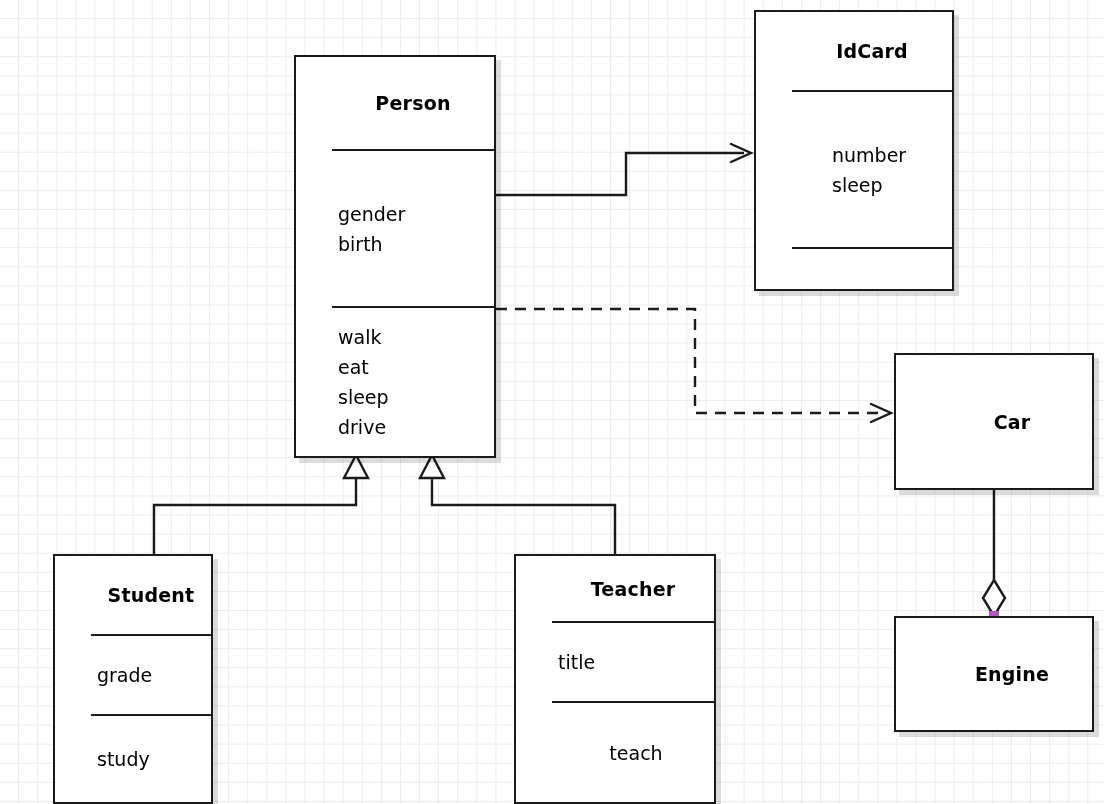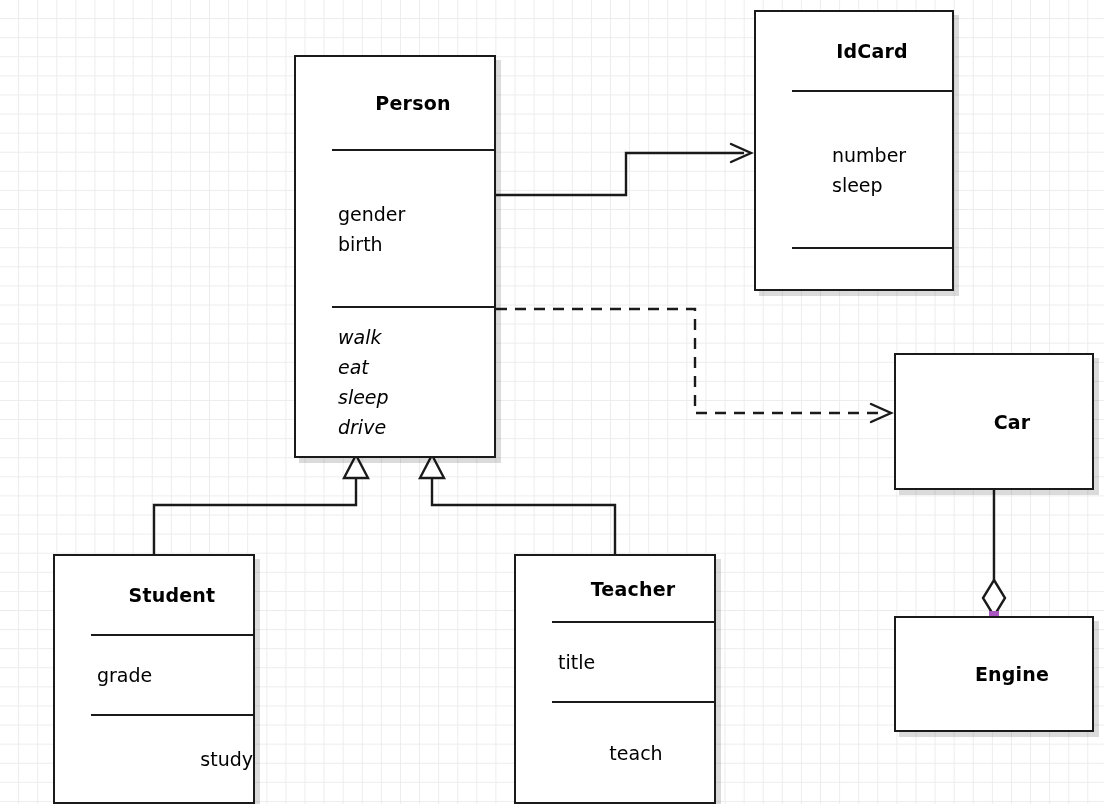--- a/index.html
+++ b/index.html
@@ -112,21 +112,21 @@
   <div class="handle" style="left:989px; top:611px;"></div>
 
   <div class="uml-class" style="left:294px; top:55px; width:202px; height:403px;">
     <div class="compartment cmp-title" style="height:92px;">
       <span class="class-name">Person</span>
     </div>
     <div class="compartment cmp-body" style="height:157px;">
       <div class="member">gender</div>
       <div class="member">birth</div>
     </div>
-    <div class="compartment cmp-body" style="flex:1 1 auto;font-style:italic;">
+    <div class="compartment cmp-body" style="flex:1 1 auto;">
       <div class="member">walk</div>
       <div class="member">eat</div>
       <div class="member">sleep</div>
       <div class="member">drive</div>
     </div>
   </div>
 
   <div class="uml-class" style="left:754px; top:10px; width:200px; height:281px;">
     <div class="compartment cmp-title" style="height:78px;">
       <span class="class-name">IdCard</span>
@@ -143,28 +143,28 @@
       <span class="class-name">Car</span>
     </div>
   </div>
 
   <div class="uml-class" style="left:894px; top:616px; width:200px; height:116px;">
     <div class="compartment cmp-title" style="flex:1 1 auto;">
       <span class="class-name">Engine</span>
     </div>
   </div>
 
-  <div class="uml-class" style="left:53px; top:554px; width:202px; height:250px;">
+  <div class="uml-class" style="left:53px; top:554px; width:160px; height:250px;">
     <div class="compartment cmp-title" style="height:78px;">
       <span class="class-name">Student</span>
     </div>
     <div class="compartment cmp-body" style="height:80px;">
       <div class="member">grade</div>
     </div>
-    <div class="compartment cmp-body" style="flex:1 1 auto;align-items:flex-end;">
+    <div class="compartment cmp-body" style="flex:1 1 auto;">
       <div class="member">study</div>
     </div>
   </div>
 
   <div class="uml-class" style="left:514px; top:554px; width:202px; height:250px;">
     <div class="compartment cmp-title" style="height:65px;">
       <span class="class-name">Teacher</span>
     </div>
     <div class="compartment cmp-body" style="height:80px;">
       <div class="member">title</div>

